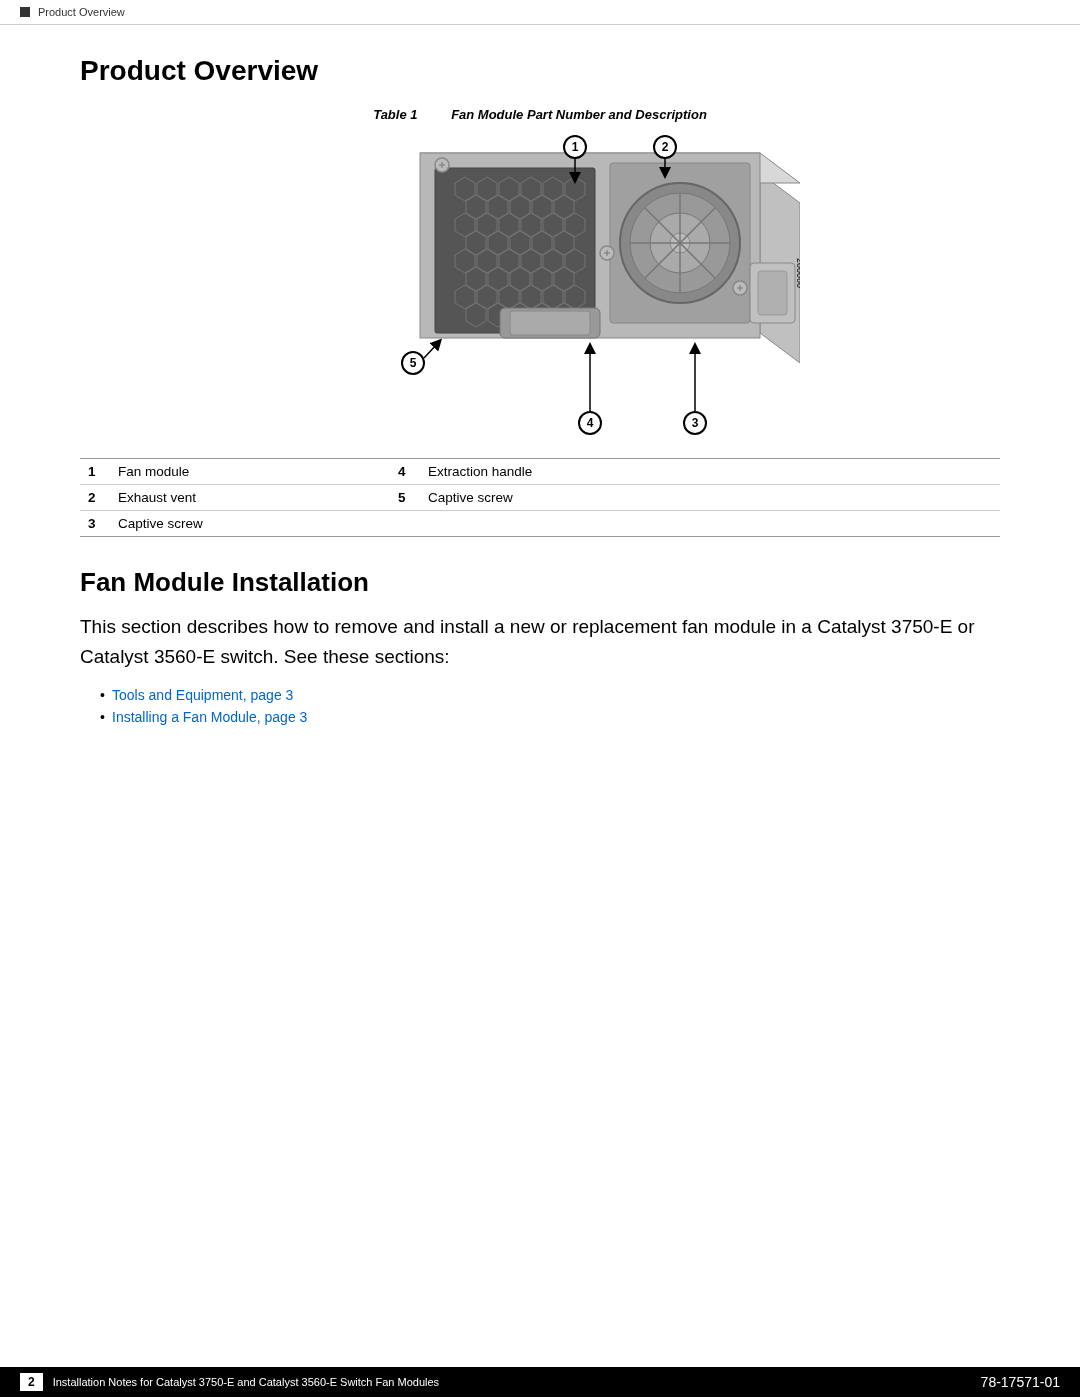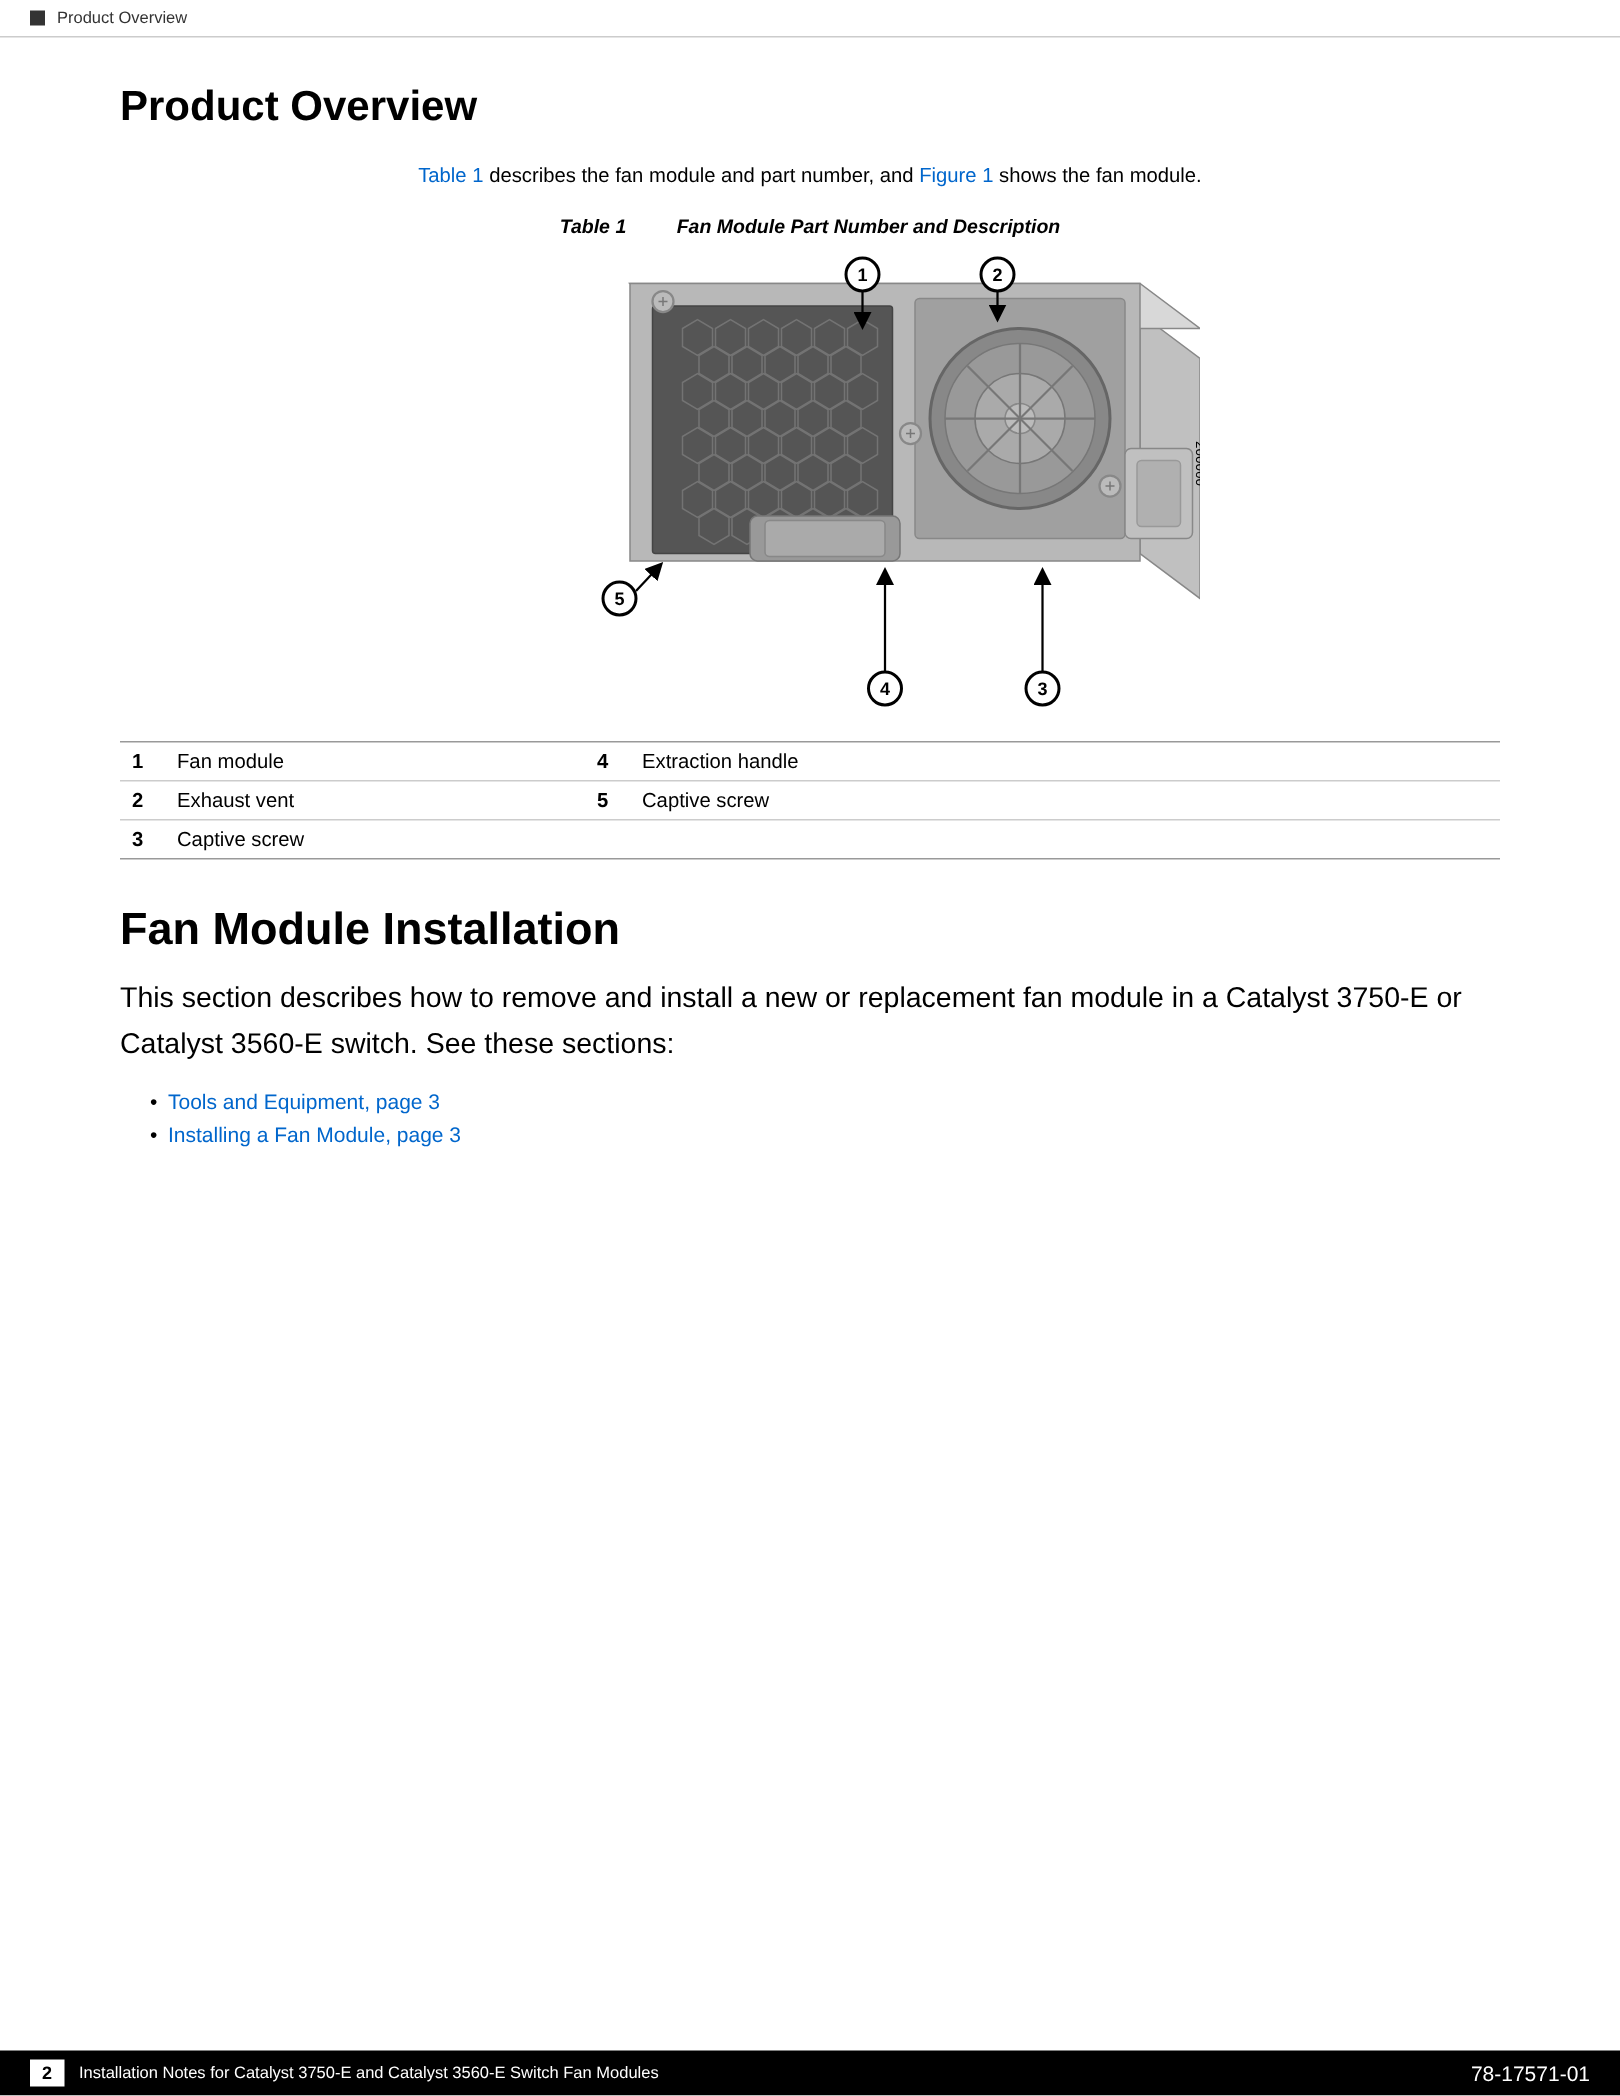--- a/index.html
+++ b/index.html
@@ -143,21 +143,21 @@
     }
     .parts-list-table td.desc-col {
       width: 280px;
     }
     .parts-list-table td.empty-col {
       width: 30px;
     }
 
     
     .section-title {
-      font-size: 30px;
+      font-size: 26px;
       font-weight: bold;
       margin-bottom: 14px;
       margin-top: 10px;
     }
 
     
     .body-para {
       font-size: 19px;
       line-height: 1.6;
       margin-bottom: 14px;
@@ -222,23 +222,20 @@
 
 <div class="top-bar">
   <span class="top-bar-square"></span>
   <span>Product Overview</span>
 </div>
 
 <div class="content">
 
   <h1 class="page-title">Product Overview</h1>
 
-  <p class="intro-para">
-    <a class="link-text">Table 1</a><span> describes the fan module and part number, and </span><a class="link-text">Figure 1</a><span> shows the fan module.</span>
-  </p>
 
   <div class="table-caption">
     <span class="table-num">Table 1</span>
     <span class="table-title">Fan Module Part Number and Description</span>
   </div>
 
 
 
   <div class="diagram-container">
     <svg class="fan-svg" viewBox="0 0 520 310">

